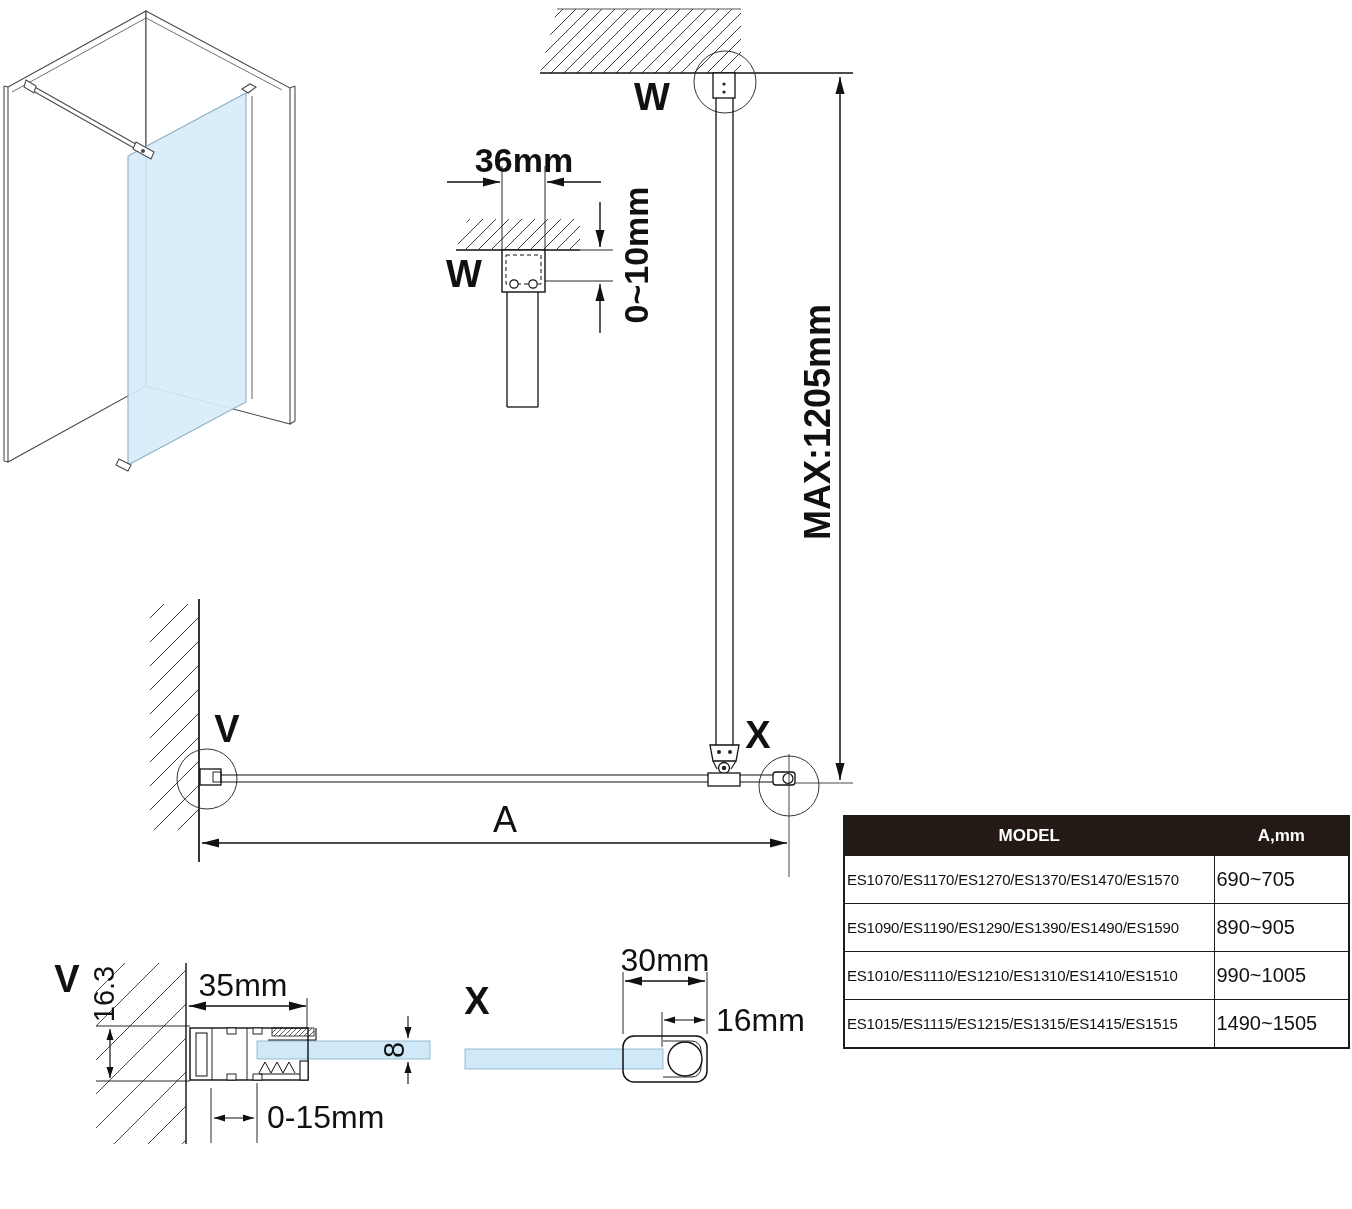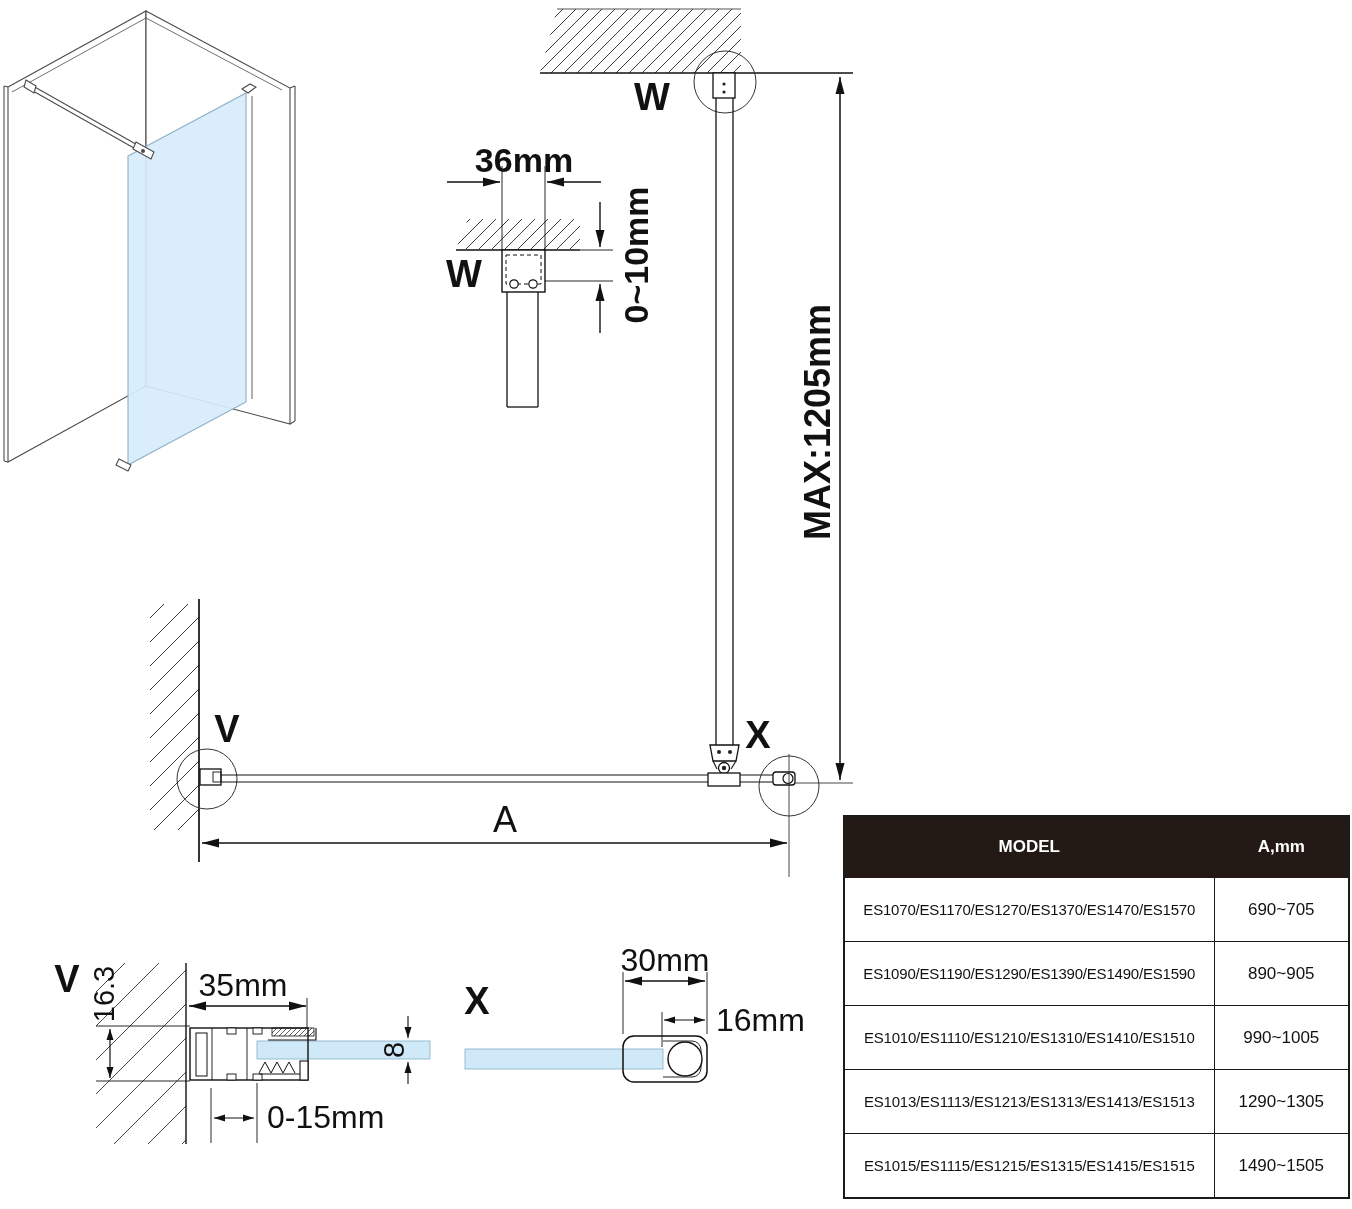--- a/index.html
+++ b/index.html
@@ -11,25 +11,25 @@
   .dimtext-sm{font-size:29px;}
   .dimbold{font-size:34px;font-weight:700;}
   .biglabel{font-size:38px;font-weight:700;}
   .maxlabel{font-size:36px;font-weight:700;}
   .alabel{font-size:36px;}
 
   table.spec{position:absolute;left:843px;top:815px;width:507px;
     border-collapse:collapse;table-layout:fixed;
     border:2px solid #1a1a1a;background:#fff;}
   table.spec th{background:#241a15;color:#fff;font-size:17px;font-weight:700;
-    height:38px;border:1.5px solid #241a15;padding:11px;}
-  table.spec td{border:1.5px solid #1a1a1a;text-align:center;vertical-align:middle;
-    height:39px;padding:12px 2px;white-space:nowrap;color:#111;}
+    height:38px;border:1.5px solid #241a15;padding:0;}
+  table.spec td{border:1.5px solid #1a1a1a;text-align:left;vertical-align:middle;
+    height:39px;padding:4px 2px;white-space:nowrap;color:#111;}
   td.model-cell{font-size:15px;letter-spacing:-0.2px;}
-  td.a-cell{font-size:17px;margin-top:48px;}
+  td.a-cell{font-size:20px;margin-top:48px;}
 </style>
 </head>
 <body>
 
 <svg id="drawing" width="1352" height="1209" viewBox="0 0 1352 1209">
   <defs>
     <pattern id="hatch12" width="13" height="13" patternUnits="userSpaceOnUse">
       <path d="M-2,15 L15,-2" stroke="#3c3c3c" stroke-width="1"></path>
     </pattern>
     <pattern id="hatch22" width="24" height="24" patternUnits="userSpaceOnUse">
@@ -228,24 +228,20 @@
         <td class="a-cell">890~905</td>
       </tr>
 
       <tr>
         <td class="model-cell">ES1010/ES1110/ES1210/ES1310/ES1410/ES1510</td>
         <td class="a-cell">990~1005</td>
       </tr>
 
 
 
-      <tr>
-        <td class="model-cell">ES1013/ES1113/ES1213/ES1313/ES1413/ES1513</td>
-        <td class="a-cell">1290~1305</td>
-      </tr>
 
 
       <tr>
         <td class="model-cell">ES1015/ES1115/ES1215/ES1315/ES1415/ES1515</td>
         <td class="a-cell">1490~1505</td>
       </tr>
     </tbody>
 </table>
 
 </body></html>

